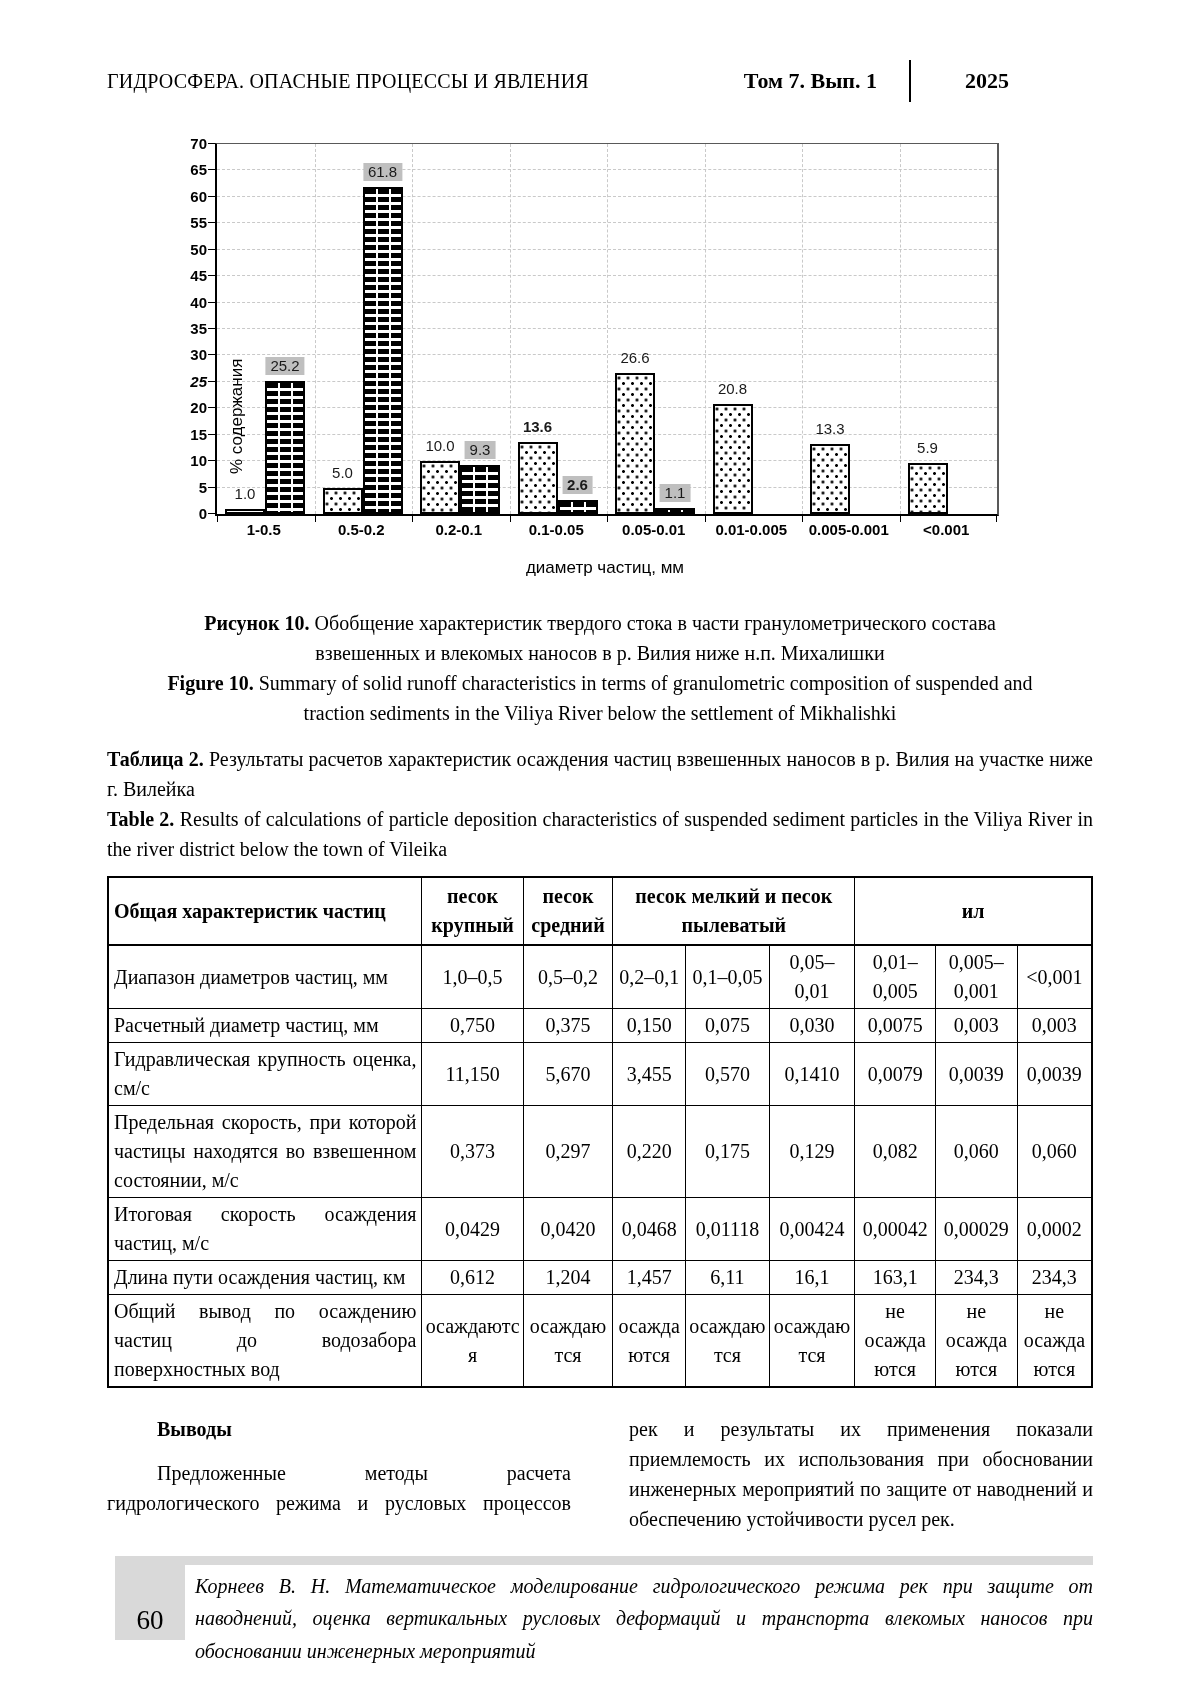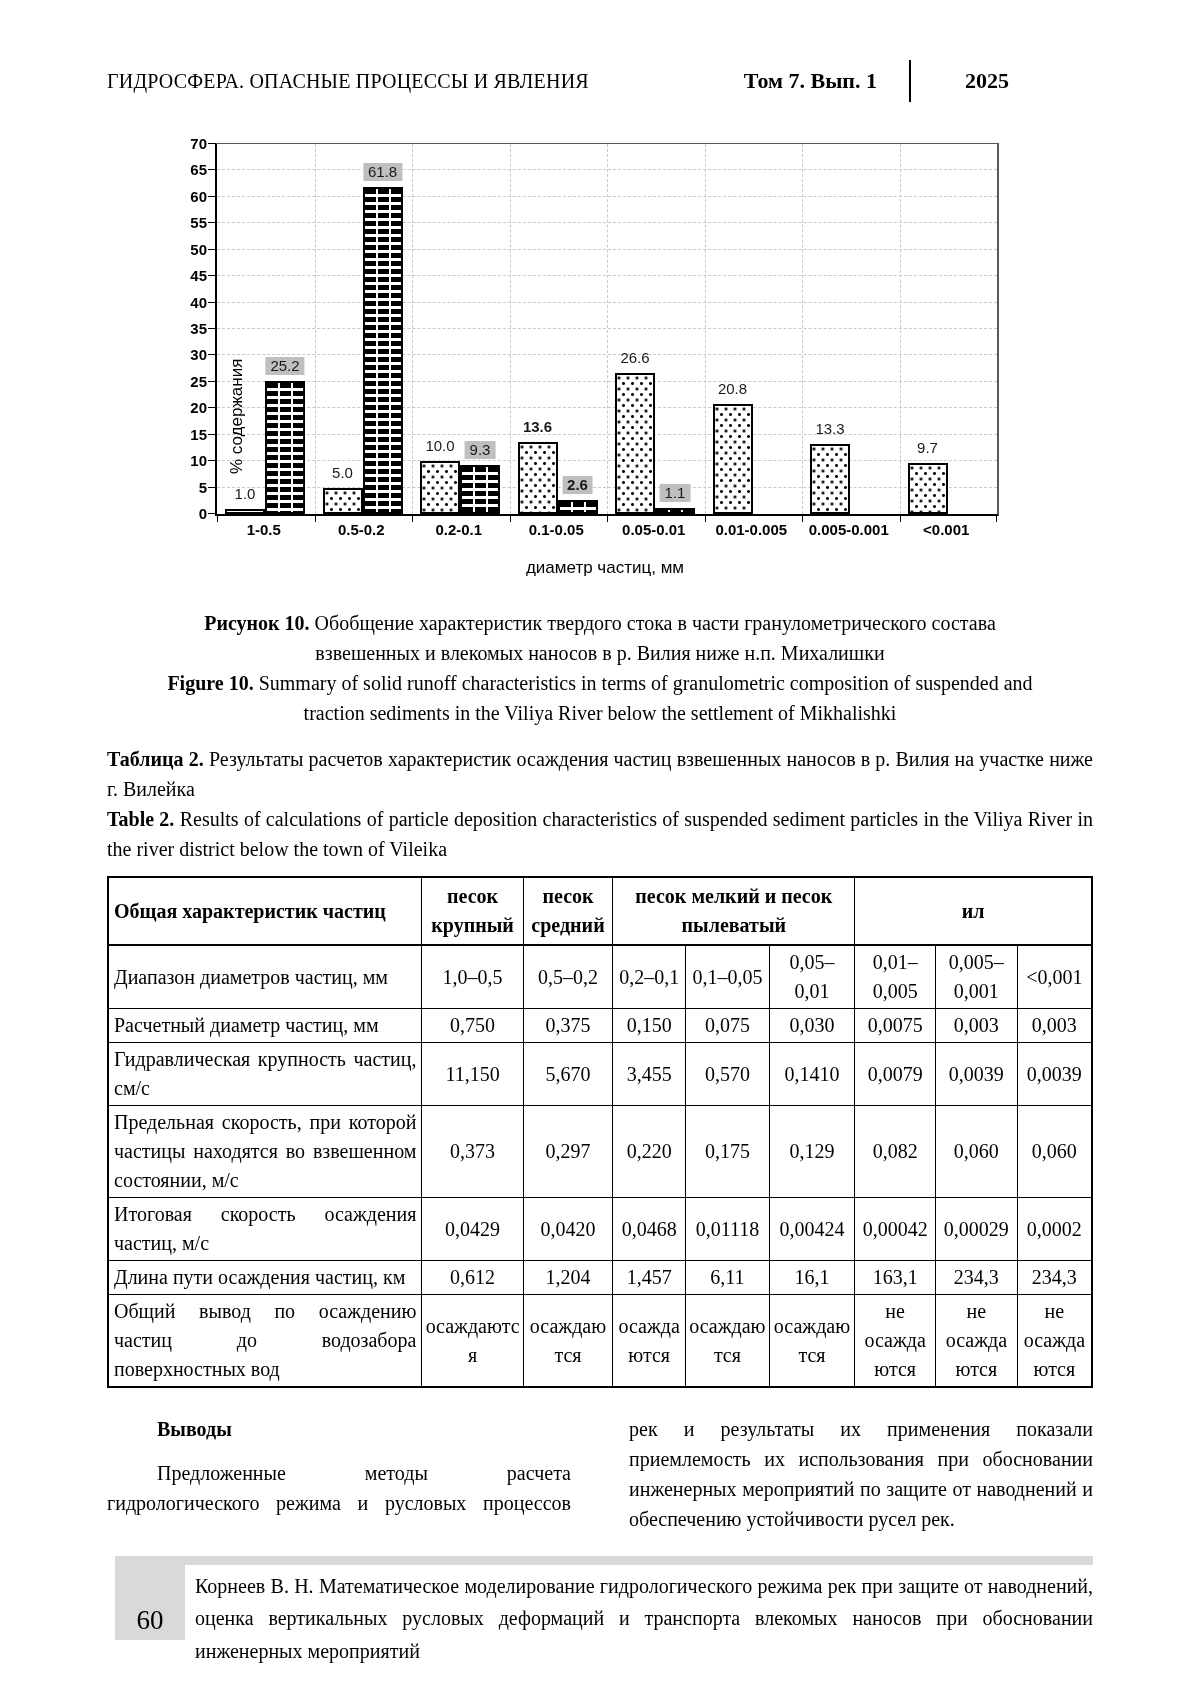--- a/index.html
+++ b/index.html
@@ -65,21 +65,21 @@
   .concl .col{flex:1;font-size:20px;line-height:1.5;}
   .concl h3{font-size:20px;font-weight:bold;margin:0 0 14px 0;padding-left:50px;}
   .p-first{margin:0;text-align:justify;text-align-last:justify;text-indent:50px;}
   .p-cont{margin:0;text-align:justify;}
 
   
   .ftr{position:relative;margin-top:22px;min-height:110px;}
   .ftr-strip{position:absolute;left:8px;right:0;top:0;height:9px;background:#d9d9d9;}
   .ftr-num{position:absolute;left:8px;top:0;width:70px;height:84px;background:#d9d9d9;
            font-size:27px;display:flex;align-items:flex-end;justify-content:center;padding-bottom:4px;box-sizing:border-box;}
-  .ftr-cite{margin-left:88px;padding-top:14px;font-size:20px;line-height:1.62;text-align:justify;}
+  .ftr-cite{margin-left:88px;padding-top:14px;font-size:20px;line-height:1.62;text-align:justify;font-style:italic;}
 </style>
 </head>
 <body>
 
 <div class="page">
 
   <header class="hdr">
     <div class="hdr-journal">ГИДРОСФЕРА. ОПАСНЫЕ ПРОЦЕССЫ И ЯВЛЕНИЯ</div>
     <div class="hdr-right">
       <div class="hdr-vol">Том 7. Вып. 1</div>
@@ -88,21 +88,21 @@
     </div>
   </header>
 
   <section class="chart">
     <div class="y-axis">
         <div class="ytick" style="bottom: 0%;">0</div>
         <div class="ytick" style="bottom: 7.14286%;">5</div>
         <div class="ytick" style="bottom: 14.2857%; text-align: center;">10</div>
         <div class="ytick" style="bottom: 21.4286%;">15</div>
         <div class="ytick" style="bottom: 28.5714%;">20</div>
-        <div class="ytick" style="bottom: 35.7143%;">25</div>
+        <div class="ytick" style="bottom: 35.7143%; font-style: italic;">25</div>
         <div class="ytick" style="bottom: 42.8571%;">30</div>
         <div class="ytick" style="bottom: 50%;">35</div>
         <div class="ytick" style="bottom: 57.1429%;">40</div>
         <div class="ytick" style="bottom: 64.2857%;">45</div>
         <div class="ytick" style="bottom: 71.4286%;">50</div>
         <div class="ytick" style="bottom: 78.5714%;">55</div>
         <div class="ytick" style="bottom: 85.7143%;">60</div>
         <div class="ytick" style="bottom: 92.8571%; text-align: center;">65</div>
         <div class="ytick" style="bottom: 100%;">70</div>
       </div>
@@ -185,21 +185,21 @@
         <div class="cat-group" style="left: 62.5%; width: 12.5%;">
           <div class="bar dotted" style="left: 8px; height: 29.7143%;"></div>
           <span class="val-label" style="left: 28px; bottom: calc(29.7143% + 6px);">20.8</span>
         </div>
         <div class="cat-group" style="left: 75%; width: 12.5%;">
           <div class="bar dotted" style="left: 8px; height: 19%;"></div>
           <span class="val-label" style="left: 28px; bottom: calc(19% + 6px);">13.3</span>
         </div>
         <div class="cat-group" style="left: 87.5%; width: 12.5%;">
           <div class="bar dotted" style="left: 8px; height: 13.8571%;"></div>
-          <span class="val-label" style="left: 28px; bottom: calc(13.8571% + 6px);">9.7</span>
+          <span class="val-label" style="left: 28px; bottom: calc(13.8571% + 6px);">5.9</span>
         </div>
       </div>
     <div class="x-labels">
         <div class="xcat" style="left: 0%; width: 12.5%;">1-0.5</div>
         <div class="xcat" style="left: 12.5%; width: 12.5%;">0.5-0.2</div>
         <div class="xcat" style="left: 25%; width: 12.5%;">0.2-0.1</div>
         <div class="xcat" style="left: 37.5%; width: 12.5%;">0.1-0.05</div>
         <div class="xcat" style="left: 50%; width: 12.5%;">0.05-0.01</div>
         <div class="xcat" style="left: 62.5%; width: 12.5%;">0.01-0.005</div>
         <div class="xcat" style="left: 75%; width: 12.5%;">0.005-0.001</div>
@@ -256,21 +256,21 @@
           <td class="c-val">0,750</td>
           <td class="c-val">0,375</td>
           <td class="c-val">0,150</td>
           <td class="c-val">0,075</td>
           <td class="c-val">0,030</td>
           <td class="c-val">0,0075</td>
           <td class="c-val">0,003</td>
           <td class="c-val">0,003</td>
         </tr>
         <tr>
-          <td class="c-label">Гидравлическая крупность частиц, см/с</td>
+          <td class="c-label">Гидравлическая крупность оценка, см/с</td>
           <td class="c-val">11,150</td>
           <td class="c-val">5,670</td>
           <td class="c-val">3,455</td>
           <td class="c-val">0,570</td>
           <td class="c-val">0,1410</td>
           <td class="c-val">0,0079</td>
           <td class="c-val">0,0039</td>
           <td class="c-val">0,0039</td>
         </tr>
         <tr>

